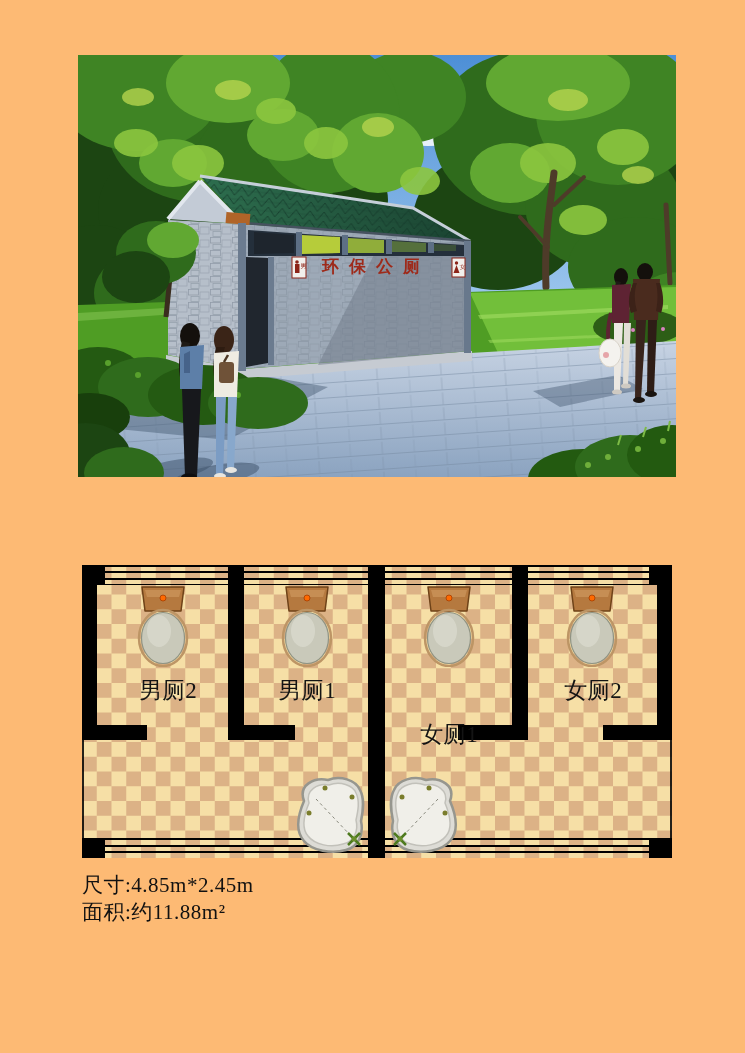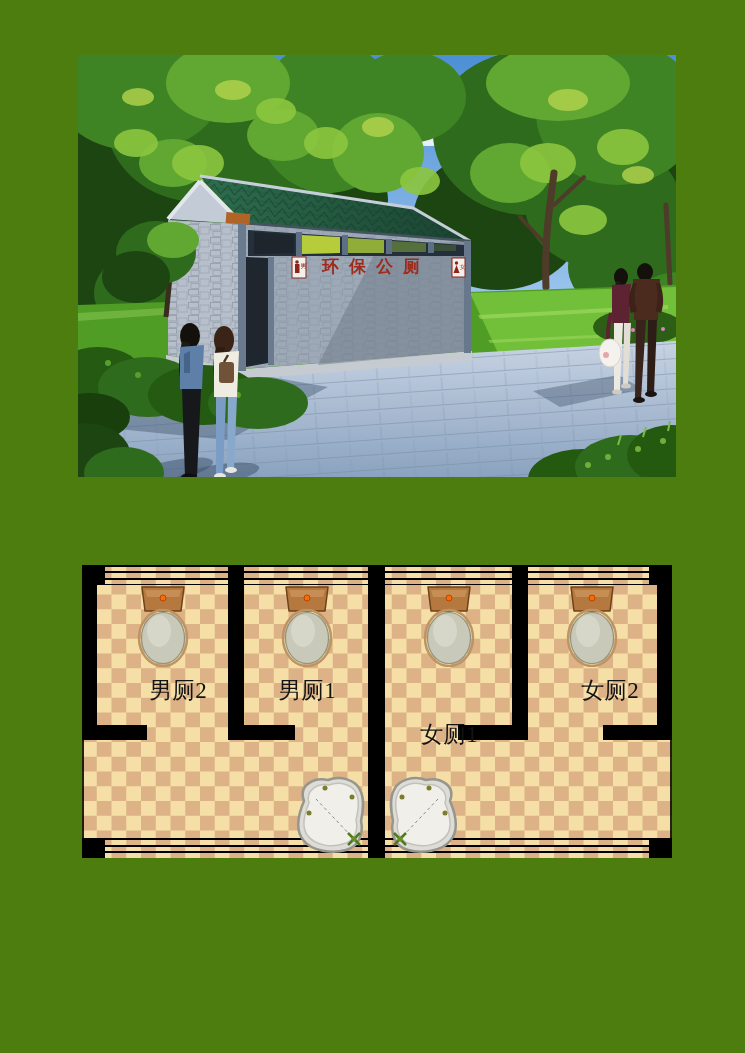--- a/index.html
+++ b/index.html
@@ -1,16 +1,16 @@
 <!DOCTYPE html>
 <html><head>
 <meta charset="utf-8">
 <style>
   html,body{margin:0;padding:0;background:#fff;}
-  #page{position:relative;width:745px;height:1053px;background:#4d7c0f;overflow:hidden;
+  #page{position:relative;width:745px;height:1053px;background:#fdba74;overflow:hidden;
         font-family:"Liberation Serif","DejaVu Serif",serif;}
   
   #photo{position:absolute;left:78px;top:55px;width:598px;height:422px;overflow:hidden;}
   #photo svg{display:block;}
   
   #plan{position:absolute;left:82px;top:565px;width:590px;height:293px;}
   .floor{position:absolute;left:0;top:0;width:590px;height:293px;
          background:conic-gradient(#dcb286 90deg,#f6dfa6 90deg 180deg,#dcb286 180deg 270deg,#f6dfa6 270deg);
          background-size:29.5px 29.5px;}
   .wall{position:absolute;background:#000;z-index:3;}
@@ -339,24 +339,24 @@
     </svg>
     <svg class="toilet" style="left:482px;" viewBox="0 0 56 84">
       <path d="M7,4 L49,4 L46,28 L10,28 Z" fill="#b5793f" stroke="#6e4218" stroke-width="1.5" stroke-linejoin="round"></path>
       <path d="M10,7 L46,7 L44,14 L12,14 Z" fill="#cf9a60" opacity=".65"></path>
       <circle cx="28" cy="15" r="3" fill="#ff6a00" stroke="#a33c00" stroke-width=".8"></circle>
       <ellipse cx="28" cy="55" rx="24" ry="28" fill="none" stroke="#bd9565" stroke-width="2.5"></ellipse>
       <ellipse cx="28" cy="55" rx="21.5" ry="25.5" fill="#c9c9ba" stroke="#8f9383" stroke-width="1.2"></ellipse>
       <ellipse cx="24" cy="48" rx="12" ry="16" fill="#d9d9cd" opacity=".8"></ellipse>
     </svg>
 
-    <div class="stall-label" style="left:96px;">男厕2</div>
+    <div class="stall-label" style="left:86px;">男厕2</div>
     <div class="stall-label" style="left:225px;text-align:right;">男厕1</div>
     <div class="stall-label" style="left:367px;margin-top:44px;">女厕1</div>
-    <div class="stall-label" style="left:511px;margin-left:17px;">女厕2</div>
+    <div class="stall-label" style="left:511px;">女厕2</div>
 
     <svg class="sink" style="left:210px;" viewBox="0 0 76 82">
       <path d="M12,28 C6,12 22,4 36,7 C48,2 64,7 68,17 C73,26 71,38 69,48 C72,62 66,74 54,77 C40,81 20,78 12,68 C3,58 6,42 12,28 Z" fill="#dddcd6" stroke="#96968e" stroke-width="2.5"></path>
       <path d="M17,30 C13,17 26,10 37,12 C48,8 61,12 64,20 C68,28 66,38 64,47 C67,59 61,69 51,71 C39,75 23,72 16,63 C9,55 12,42 17,30 Z" fill="#f0efe9" stroke="#c2c1ba" stroke-width="1.5"></path>
       <circle cx="17" cy="40" r="2.5" fill="#7a7d2c"></circle>
       <circle cx="33" cy="15" r="2.5" fill="#7a7d2c"></circle>
       <circle cx="60" cy="24" r="2.5" fill="#7a7d2c"></circle>
       <path d="M24,26 L60,64" stroke="#8a8a7e" stroke-width="1" stroke-dasharray="3,3"></path>
       <g>
         <path d="M56,72 L68,60 M56,60 L68,72" stroke="#4e7a1e" stroke-width="2.5"></path>
@@ -373,15 +373,17 @@
         <path d="M24,26 L60,64" stroke="#8a8a7e" stroke-width="1" stroke-dasharray="3,3"></path>
         <g>
           <path d="M56,72 L68,60 M56,60 L68,72" stroke="#4e7a1e" stroke-width="2.5"></path>
           <circle cx="62" cy="66" r="2.5" fill="#6a8f2a"></circle>
         </g>
       </g>
     </svg>
   </div>
 
   <div id="specs">
+    <div>尺寸:4.85m*2.45m</div>
+    <div>面积:约11.88m²</div>
   </div>
 
 </div>
 
 </body></html>

